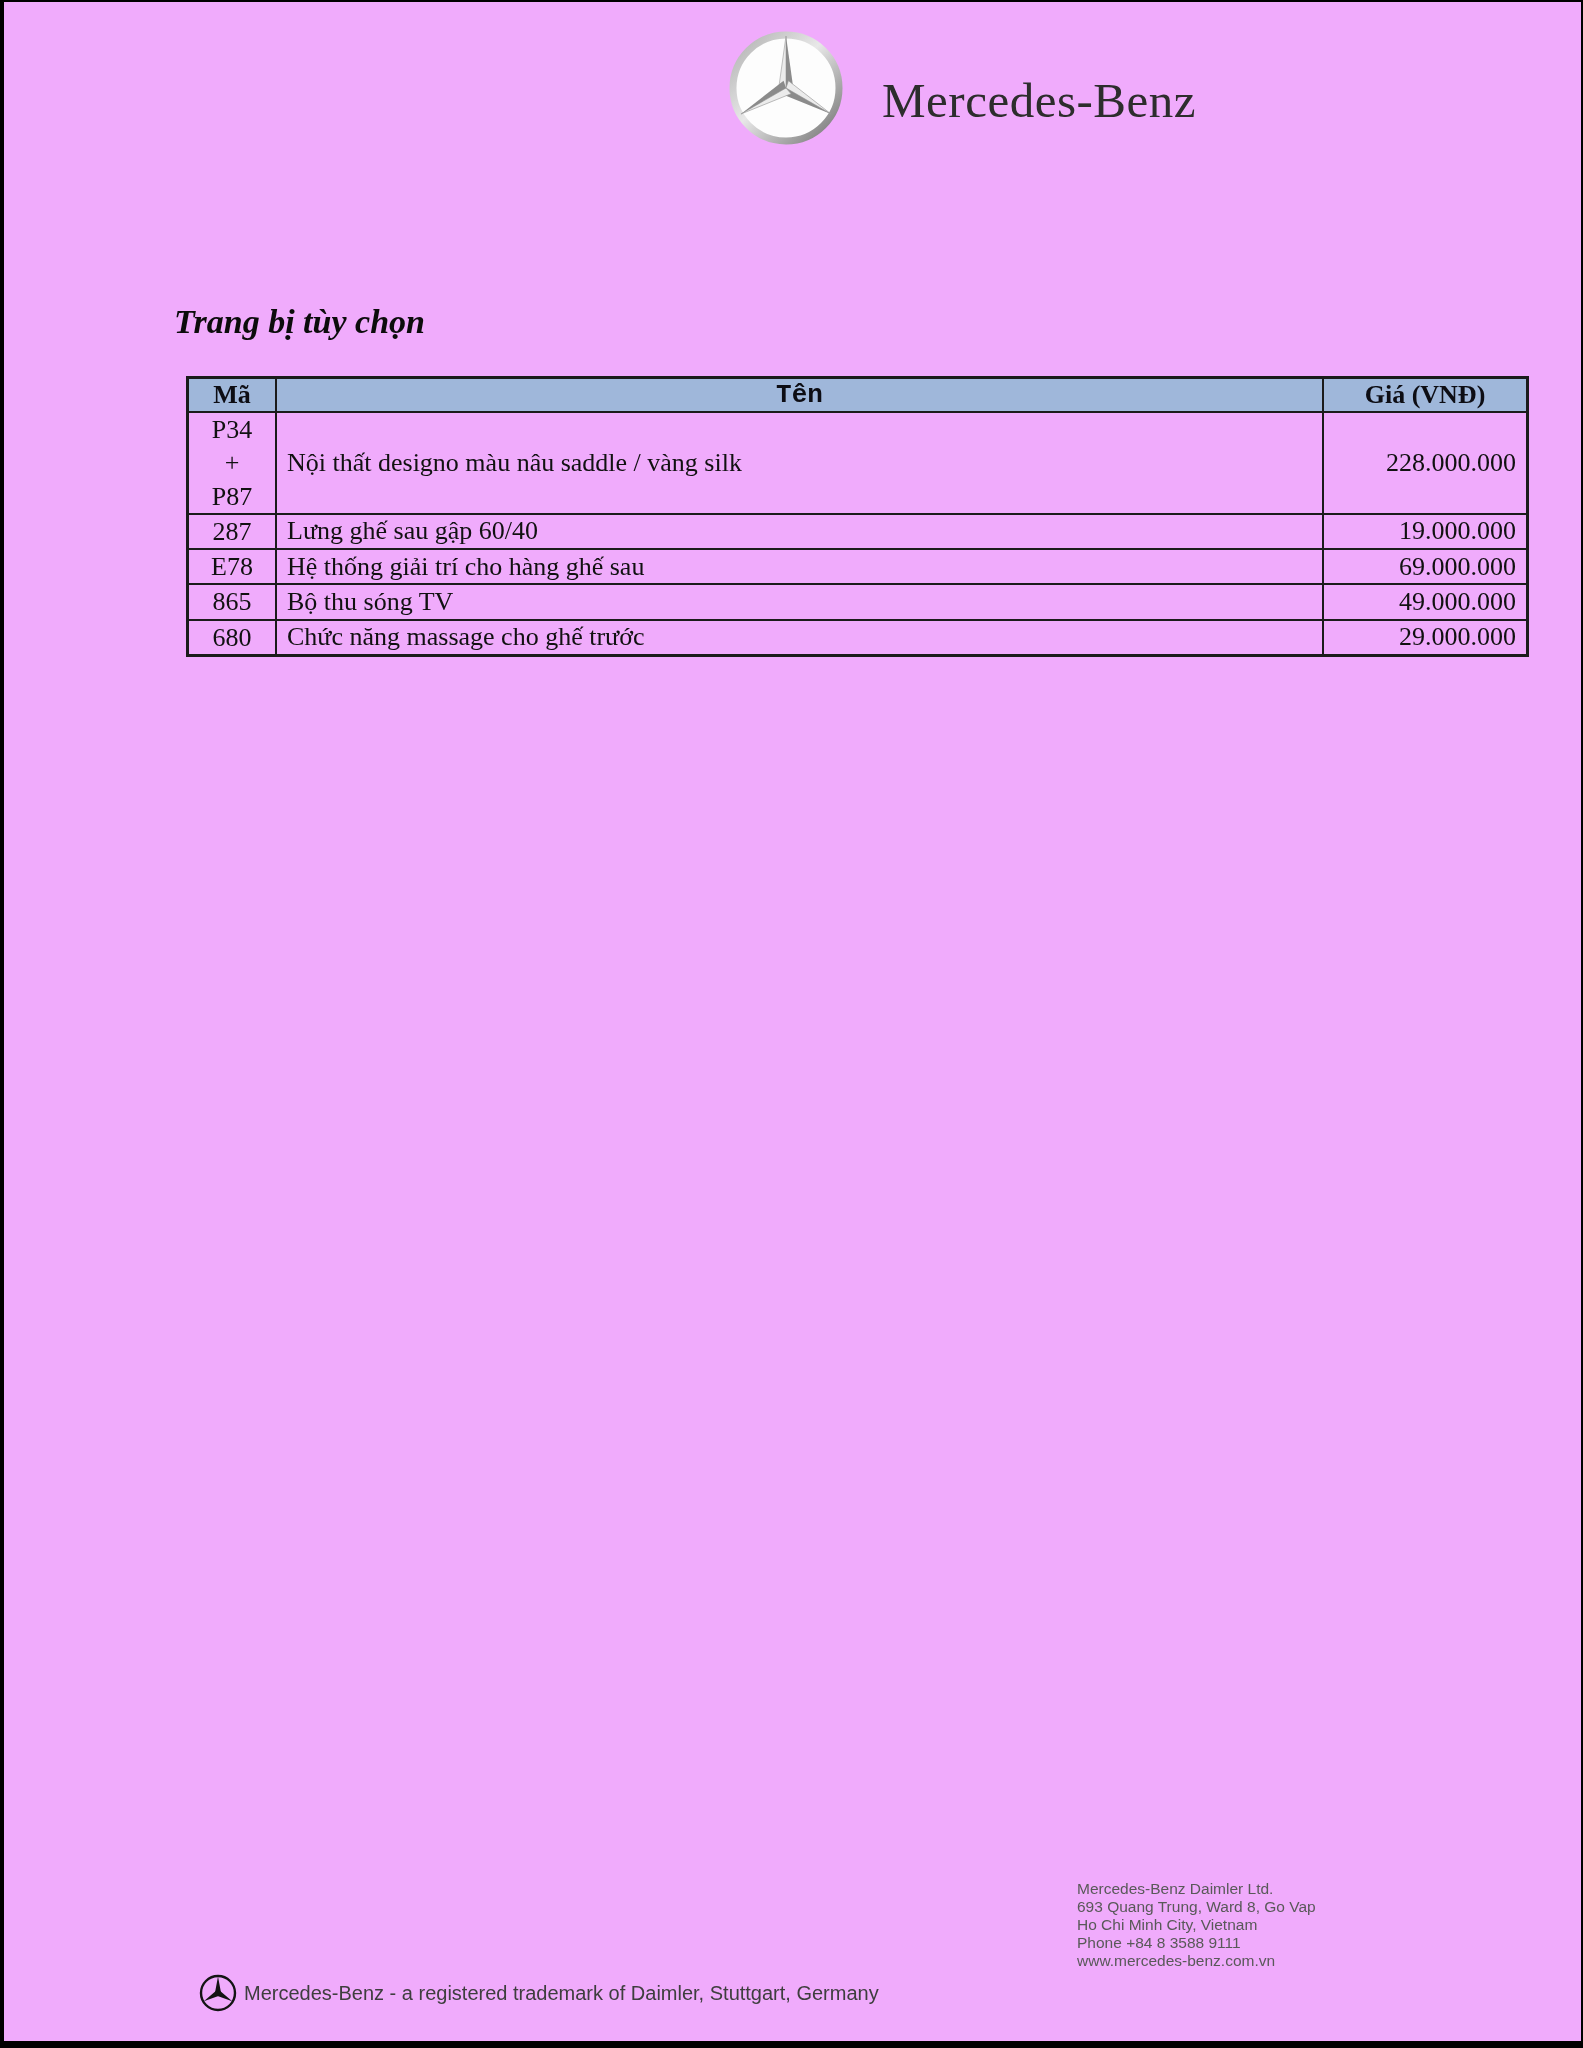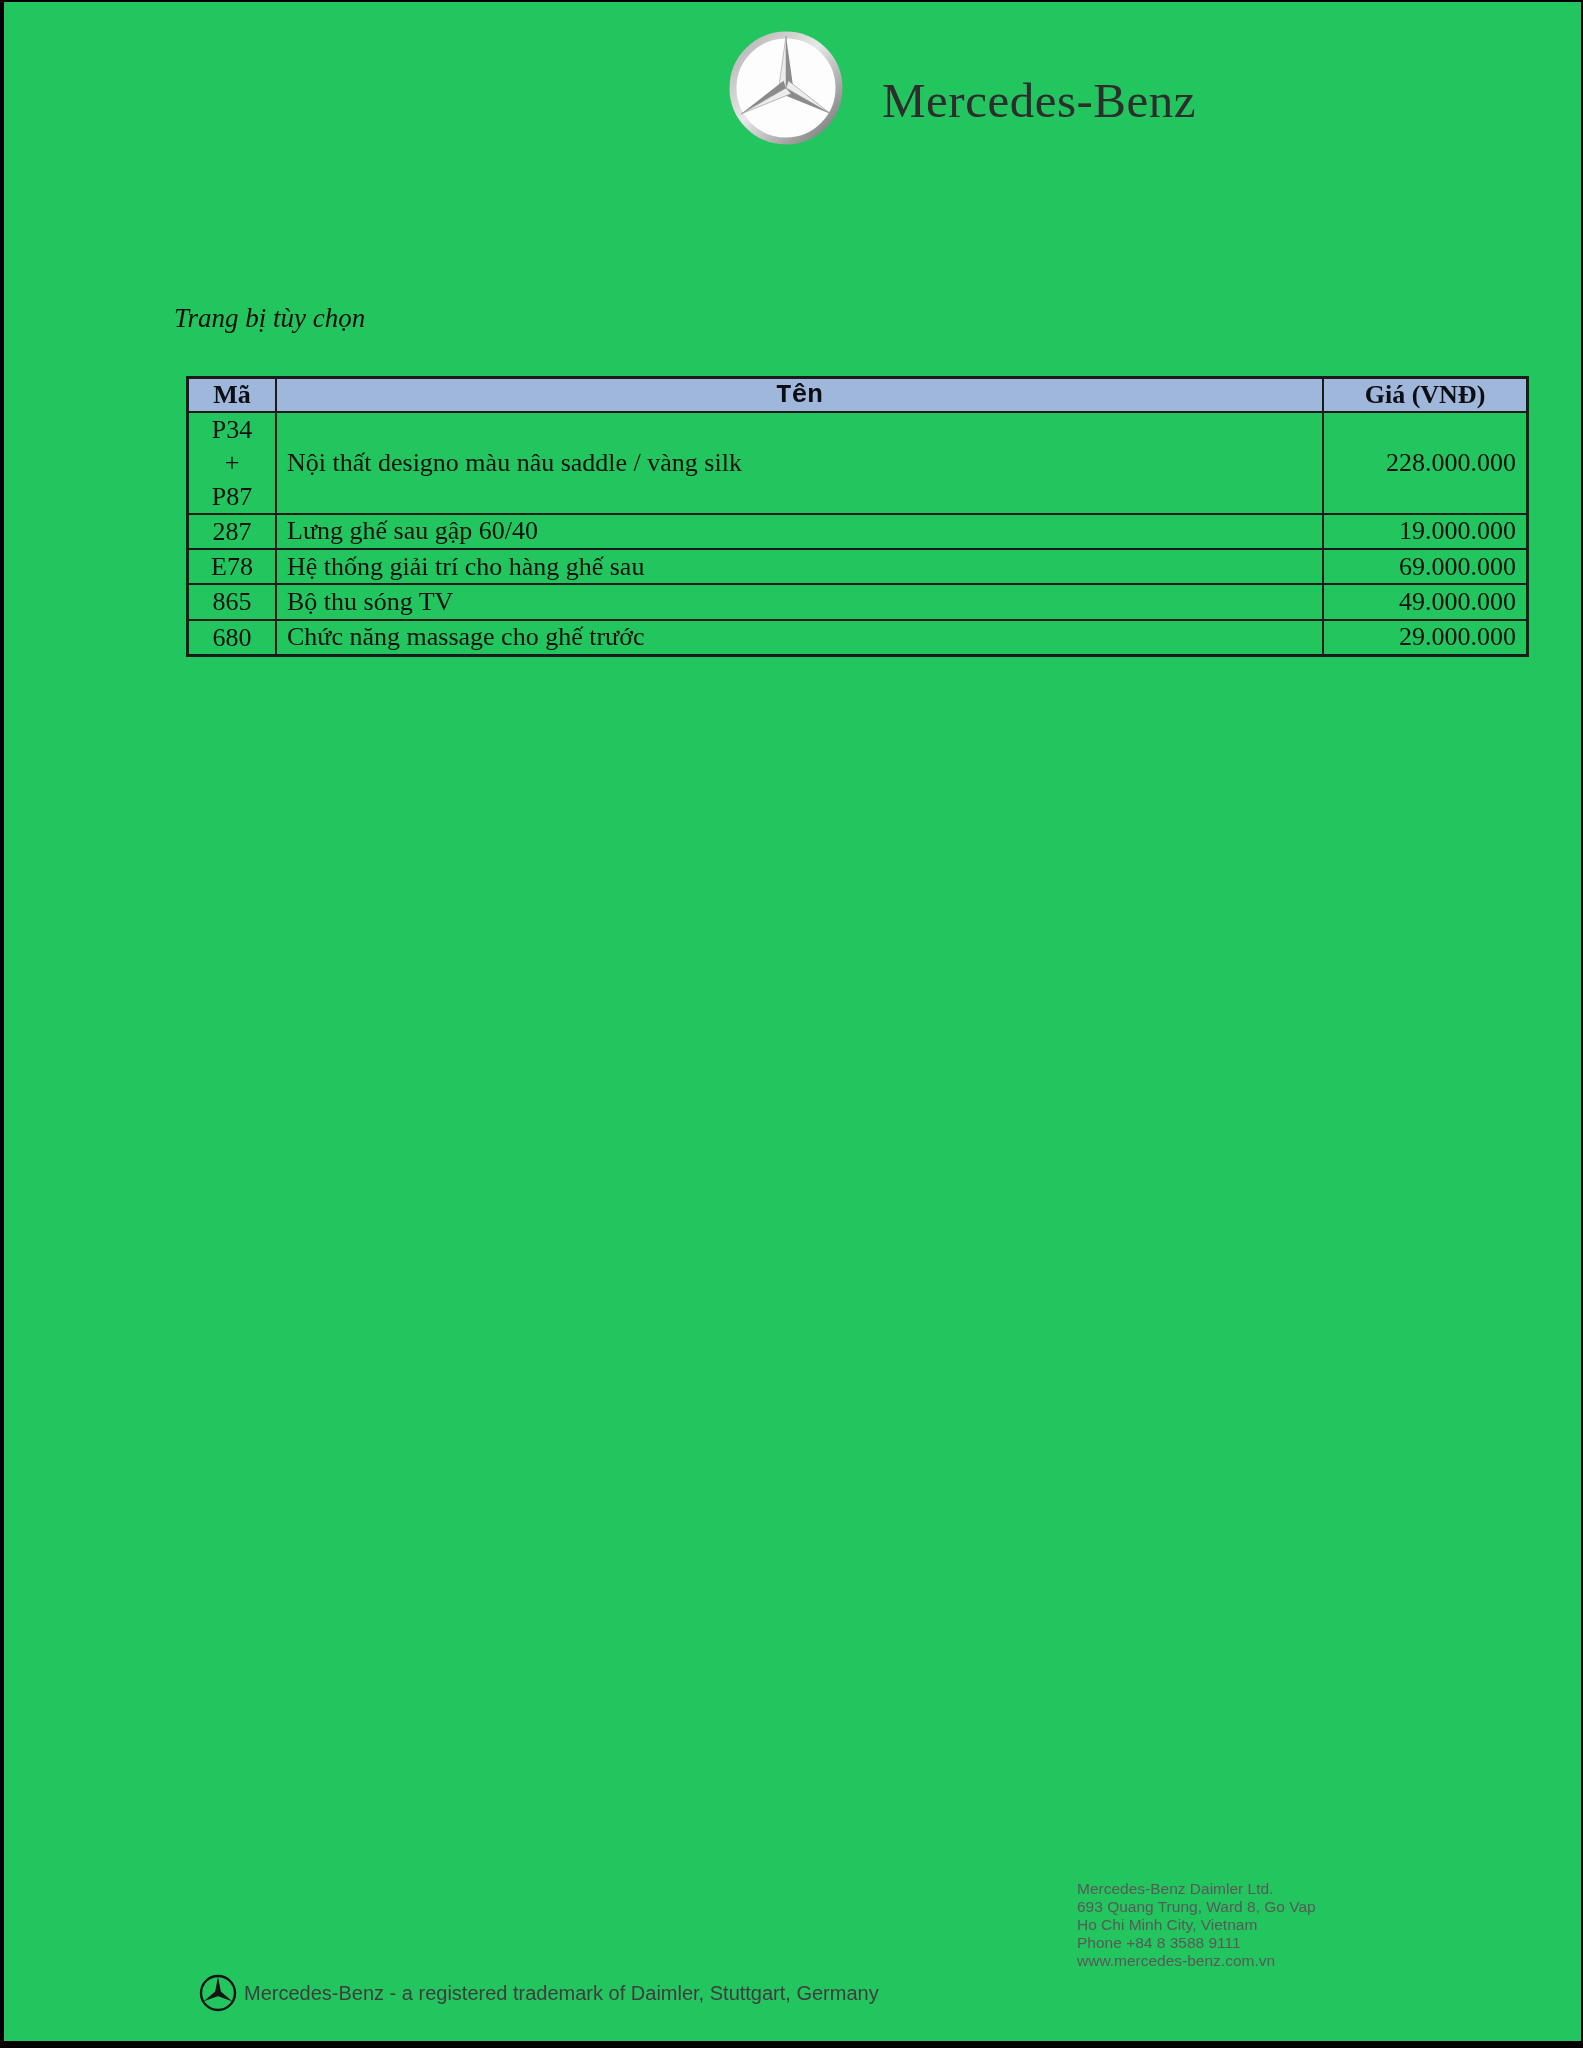--- a/index.html
+++ b/index.html
@@ -1,20 +1,20 @@
 <!DOCTYPE html>
 <html><head>
 <meta charset="utf-8">
 <style>
   html, body { margin: 0; padding: 0; background: #ffffff; }
   .page {
     position: relative;
     width: 1583px;
     height: 2048px;
-    background: #22c55e;
+    background: #f0abfc;
     box-sizing: border-box;
     border-left: 4px solid #000;
     border-top: 2px solid #000;
     border-right: 2px solid #000;
     border-bottom: 7px solid #000;
     font-family: "Liberation Serif", serif;
     color: #111;
     overflow: hidden;
   }
 
@@ -23,21 +23,21 @@
   .wordmark {
     position: absolute; left: 878px; top: 70px;
     font-family: "Liberation Serif", serif;
     font-size: 49px; color: #2d2d2d; letter-spacing: 0.5px;
     white-space: nowrap;
   }
 
   
   .section-title {
     position: absolute; left: 170px; top: 301px;
-    font-size: 27px; font-weight: normal; font-style: italic;
+    font-size: 34px; font-weight: bold; font-style: italic;
     color: #0c0c0c;
   }
 
   
   table.options {
     position: absolute; left: 182px; top: 374px;
     width: 1273px;
     border-collapse: collapse;
     table-layout: fixed;
     font-size: 26px;

